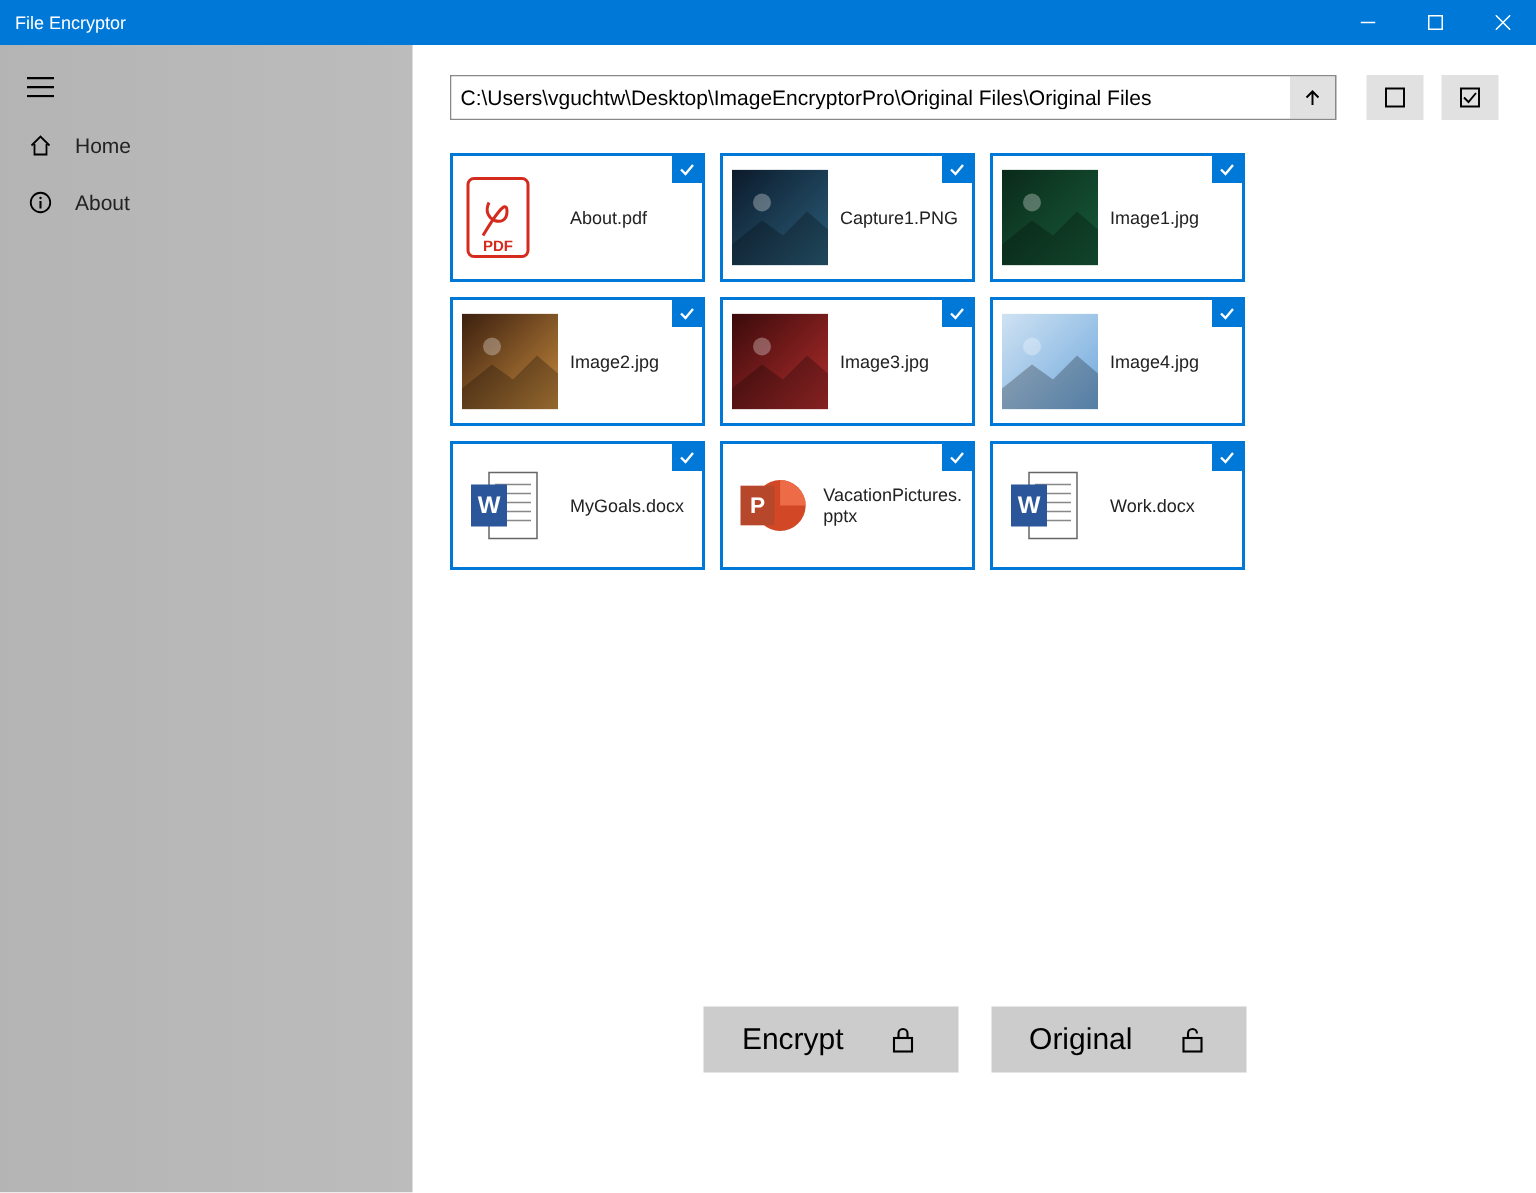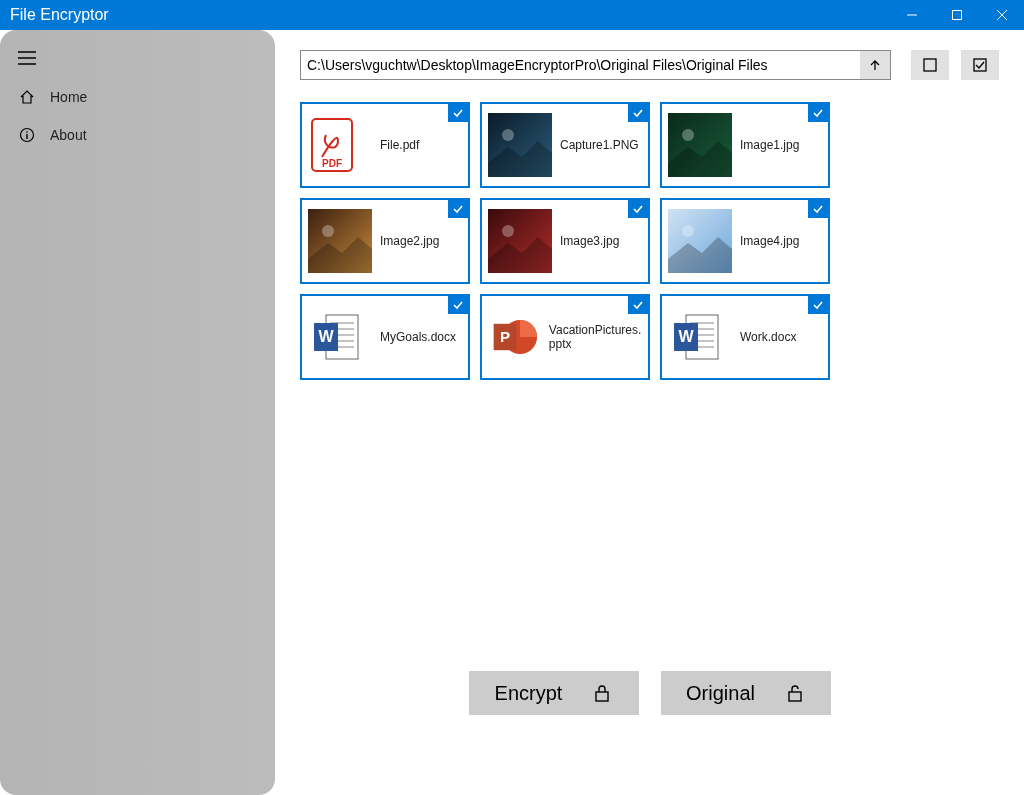--- a/index.html
+++ b/index.html
@@ -1,29 +1,29 @@
 <!DOCTYPE html>
 <html><head>
 <meta charset="utf-8">
 <style>
   * { box-sizing: border-box; margin: 0; padding: 0; }
   html, body { width: 1024px; height: 795px; font-family: "Segoe UI", Tahoma, sans-serif; font-size: 13px; color: #222; }
   .titlebar {
     height: 30px; background: #0078d7; color: #fff; display: flex; align-items: center;
     justify-content: space-between; padding-left: 10px;
   }
-  .titlebar .title { font-size: 16px; }
+  .titlebar .title { font-size: 12px; }
   .titlebar .controls { display: flex; height: 100%; }
   .titlebar .controls .wc {
     width: 45px; display: flex; align-items: center; justify-content: center; cursor: default;
   }
   .body { display: flex; height: calc(795px - 30px); }
   .sidebar {
     width: 275px; background: linear-gradient(to right, #b4b4b4, #bcbcbc);
-    padding-top: 8px; position: relative; border-radius: 16px;
+    padding-top: 8px; position: relative;
   }
   .menu-btn { height: 40px; display: flex; align-items: center; padding-left: 18px; }
   .menu-btn svg { width: 18px; height: 14px; }
   .nav-item {
     height: 38px; display: flex; align-items: center; gap: 14px; padding-left: 18px;
     font-size: 14px; position: relative;
   }
   .nav-item.active::before {
     content: ""; position: absolute; left: 0; top: 6px; bottom: 6px; width: 4px; background: #0078d7;
   }
@@ -146,21 +146,21 @@
 
     <div class="grid" id="file-grid">
         <div class="file-card">
           <div class="thumb">
             <svg width="48" height="56" viewBox="0 0 48 56">
               <rect x="4" y="2" width="40" height="52" rx="4" fill="none" stroke="#d52b1e" stroke-width="2"></rect>
               <path d="M18 18 C12 30 30 36 30 24 C30 14 20 30 14 40" fill="none" stroke="#d52b1e" stroke-width="2"></path>
               <text x="24" y="50" text-anchor="middle" font-size="10" fill="#d52b1e" font-weight="bold">PDF</text>
             </svg>
           </div>
-          <div class="fname">File.pdf</div>
+          <div class="fname">About.pdf</div>
           <div class="check">
             <svg width="12" height="12" viewBox="0 0 12 12">
               <path d="M2 6 L5 9 L10 3" fill="none" stroke="#fff" stroke-width="1.6"></path>
             </svg>
           </div>
         </div>
         <div class="file-card">
           <div class="thumb">
             <svg class="img-thumb" viewBox="0 0 64 64" preserveAspectRatio="none">
               <defs>

